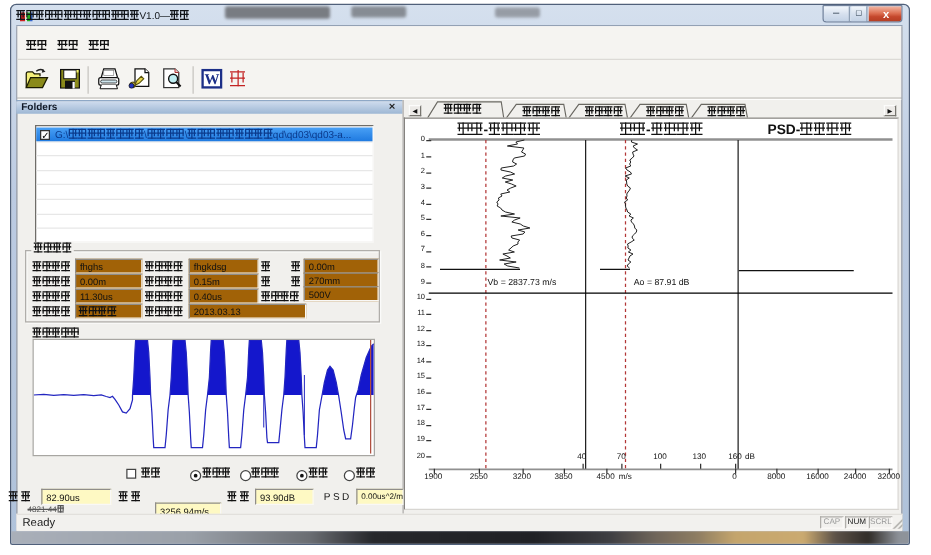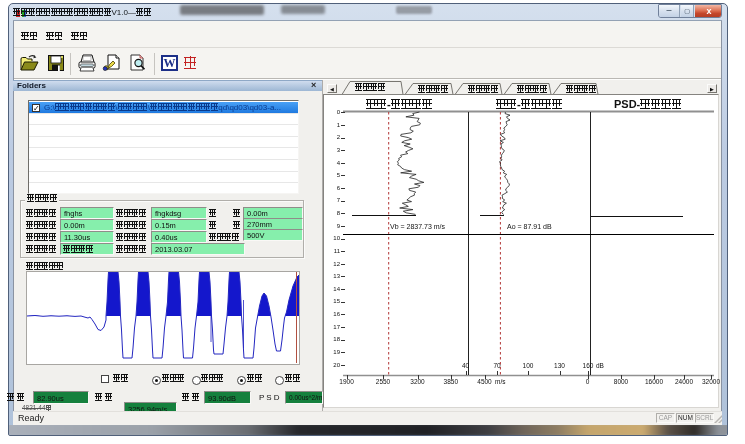--- a/index.html
+++ b/index.html
@@ -1,22 +1,22 @@
 <!DOCTYPE html>
 <html><head><meta charset="utf-8"><style>
 *{margin:0;padding:0;box-sizing:border-box}
 body{width:745px;height:444px;background:#fff;font-family:"Liberation Sans",sans-serif;position:relative;overflow:hidden}
 .ab{position:absolute}
 i.k{display:inline-block;height:.92em;width:.88em;vertical-align:-.09em;margin-right:.07em;
 background-image:linear-gradient(currentColor,currentColor),linear-gradient(currentColor,currentColor),linear-gradient(currentColor,currentColor),linear-gradient(currentColor,currentColor),linear-gradient(currentColor,currentColor),linear-gradient(currentColor,currentColor);
 background-repeat:no-repeat;
 background-size:1px 100%,100% 1px,100% 1px,100% 1px,1px 62%,1px 62%;
 background-position:50% 0,0 2%,0 48%,0 97%,12% 24%,88% 24%}
-.fld{position:absolute;background:#86efac;border:1px solid;border-color:#8f8d89 #f9f8f6 #f9f8f6 #8f8d89;font-size:7.5px;line-height:9px;padding:1px 0 0 3px;color:#111;height:12px}
-.edt{position:absolute;background:#15803d;border:1px solid;border-color:#8f8d89 #f9f8f6 #f9f8f6 #8f8d89;font-size:7.5px;padding:1.5px 0 0 3px;color:#111;height:13px}
+.fld{position:absolute;background:#a16207;border:1px solid;border-color:#8f8d89 #f9f8f6 #f9f8f6 #8f8d89;font-size:7.5px;line-height:9px;padding:1px 0 0 3px;color:#111;height:12px}
+.edt{position:absolute;background:#fef9c3;border:1px solid;border-color:#8f8d89 #f9f8f6 #f9f8f6 #8f8d89;font-size:7.5px;padding:1.5px 0 0 3px;color:#111;height:13px}
 .lbl{position:absolute;font-size:8px;color:#111;white-space:nowrap}
 .tick{position:absolute;background:#333}
 </style></head><body>
 
 <div class="ab" style="left:8px;top:3px;width:720px;height:433px;background:linear-gradient(#d5e0ee,#bccbe2 35%,#afc2da);border:1px solid #50607a;border-radius:5px 5px 2px 2px"></div>
 <div class="ab" style="left:180px;top:5px;width:84px;height:10px;background:#4e4e50;border-radius:2px;filter:blur(1.4px);opacity:.68"></div>
 <div class="ab" style="left:281px;top:5px;width:44px;height:9px;background:#585a5e;border-radius:2px;filter:blur(1.4px);opacity:.62"></div>
 <div class="ab" style="left:396px;top:6px;width:36px;height:8px;background:#6e7076;border-radius:2px;filter:blur(1.3px);opacity:.6"></div>
 <div class="ab" style="left:16px;top:10px;width:10px;height:7px;background:linear-gradient(90deg,#c22 0 4px,#e8e4da 4px 6px,#2a2 6px 8px,#36c 8px)"></div>
 <div class="ab" style="left:13px;top:8px;font-size:8px;color:#101418;white-space:nowrap"><i class="k"></i><i class="k"></i><i class="k"></i><i class="k"></i><i class="k"></i><i class="k"></i><i class="k"></i><i class="k"></i><i class="k"></i><i class="k"></i><i class="k"></i><i class="k"></i><i class="k"></i>V1.0—<i class="k"></i><i class="k"></i></div>
@@ -99,21 +99,21 @@
 <div class="fld" style="left:60px;top:231px;width:54px">11.30us</div>
 <div class="fld" style="left:60px;top:243px;width:54px"></div>
 <div class="ab" style="left:63px;top:245px;font-size:8px;color:#111"><i class="k"></i><i class="k"></i><i class="k"></i><i class="k"></i></div>
 <div class="lbl" style="left:116px;top:209px"><i class="k"></i><i class="k"></i><i class="k"></i><i class="k"></i></div>
 <div class="lbl" style="left:116px;top:221px"><i class="k"></i><i class="k"></i><i class="k"></i><i class="k"></i></div>
 <div class="lbl" style="left:116px;top:233px"><i class="k"></i><i class="k"></i><i class="k"></i><i class="k"></i></div>
 <div class="lbl" style="left:116px;top:245px"><i class="k"></i><i class="k"></i><i class="k"></i><i class="k"></i></div>
 <div class="fld" style="left:151px;top:207px;width:56px">fhgkdsg</div>
 <div class="fld" style="left:151px;top:219px;width:56px">0.15m</div>
 <div class="fld" style="left:151px;top:231px;width:56px">0.40us</div>
-<div class="fld" style="left:151px;top:243px;width:94px">2013.03.07</div>
+<div class="fld" style="left:151px;top:243px;width:94px">2013.03.13</div>
 <div class="lbl" style="left:209px;top:209px"><i class="k"></i></div>
 <div class="lbl" style="left:233px;top:209px"><i class="k"></i></div>
 <div class="lbl" style="left:209px;top:221px"><i class="k"></i></div>
 <div class="lbl" style="left:233px;top:221px"><i class="k"></i></div>
 <div class="lbl" style="left:209px;top:233px"><i class="k"></i><i class="k"></i><i class="k"></i><i class="k"></i></div>
 <div class="fld" style="left:243px;top:207px;width:60px">0.00m</div>
 <div class="fld" style="left:243px;top:218px;width:60px">270mm</div>
 <div class="fld" style="left:243px;top:229px;width:60px">500V</div>
 <div class="ab" style="left:26px;top:262px;font-size:8px;color:#111"><i class="k"></i><i class="k"></i><i class="k"></i><i class="k"></i><i class="k"></i></div>
 <div class="ab" style="left:26px;top:271px;width:274px;height:94px;background:#fff;border:1px solid #a8a6a2"></div>

